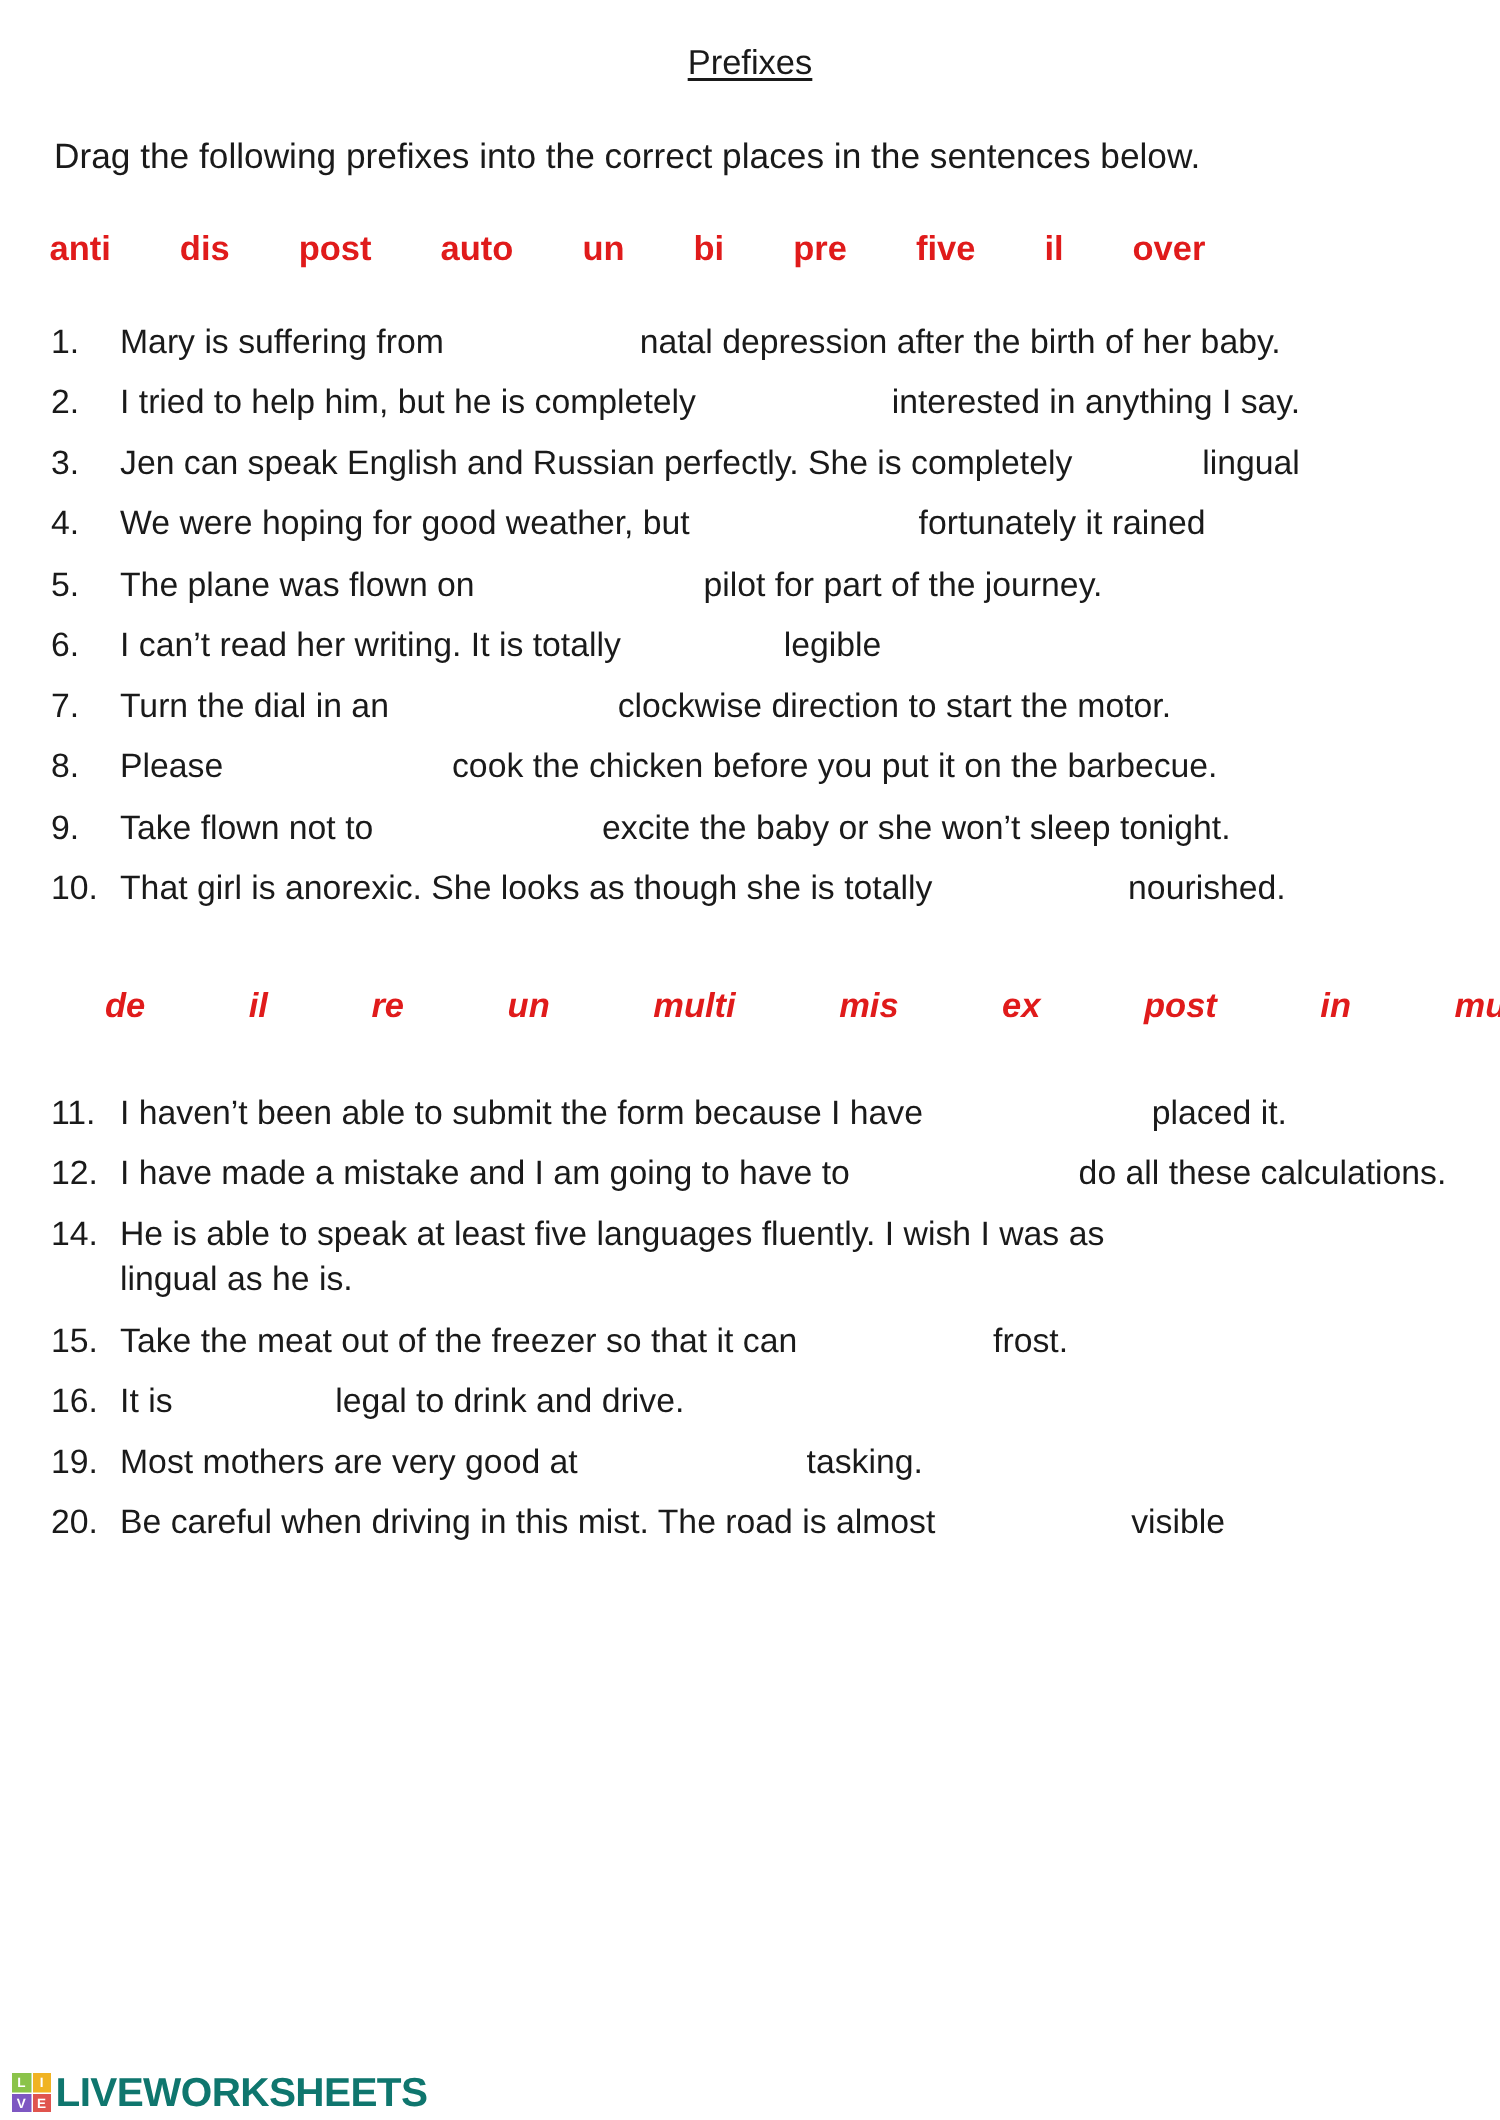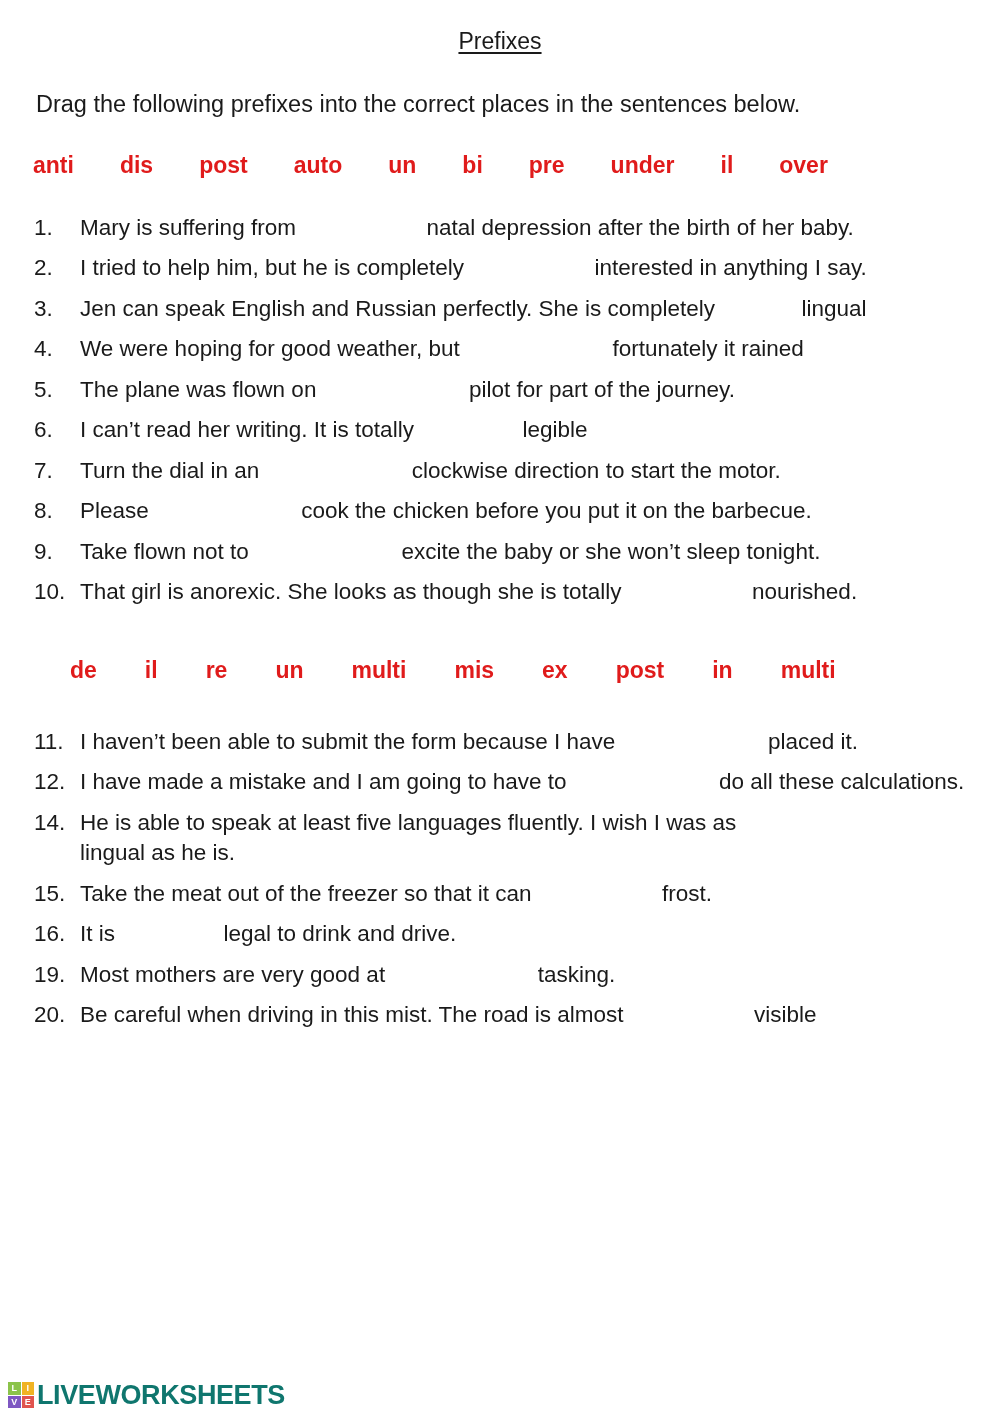--- a/index.html
+++ b/index.html
@@ -56,21 +56,22 @@
     font-size: 23px;
     line-height: 30px;
     color: #e01b1b;
   }
   .wordbank-1 {
     margin: 31px 0 0 33px;
     gap: 46px;
   }
   .wordbank-2 {
     margin: 47px 0 0 70px;
-    gap: 48px;
+    gap: 69px;
+    font-style: italic;
   }
   .chip {
     white-space: nowrap;
     cursor: grab;
   }
 
   
   .qlist {
     margin: 0;
     padding: 0;
@@ -163,21 +164,21 @@
   <p class="instruction">Drag the following prefixes into the correct places in the sentences below.</p>
 
   <div class="wordbank wordbank-1" style="color: rgb(224, 27, 27);">
       <span class="chip">anti</span>
       <span class="chip">dis</span>
       <span class="chip">post</span>
       <span class="chip">auto</span>
       <span class="chip">un</span>
       <span class="chip">bi</span>
       <span class="chip">pre</span>
-      <span class="chip">under</span>
+      <span class="chip">five</span>
       <span class="chip">il</span>
       <span class="chip">over</span>
     </div>
 
   <ul class="qlist qlist-1">
       <li class="qitem">
         <span class="qnum">1.</span>
         <span class="qbody"><span>Mary is suffering from</span> <span class="blank w-lg"></span> <span>natal depression after the birth of her baby.</span></span>
       </li>
       <li class="qitem">

